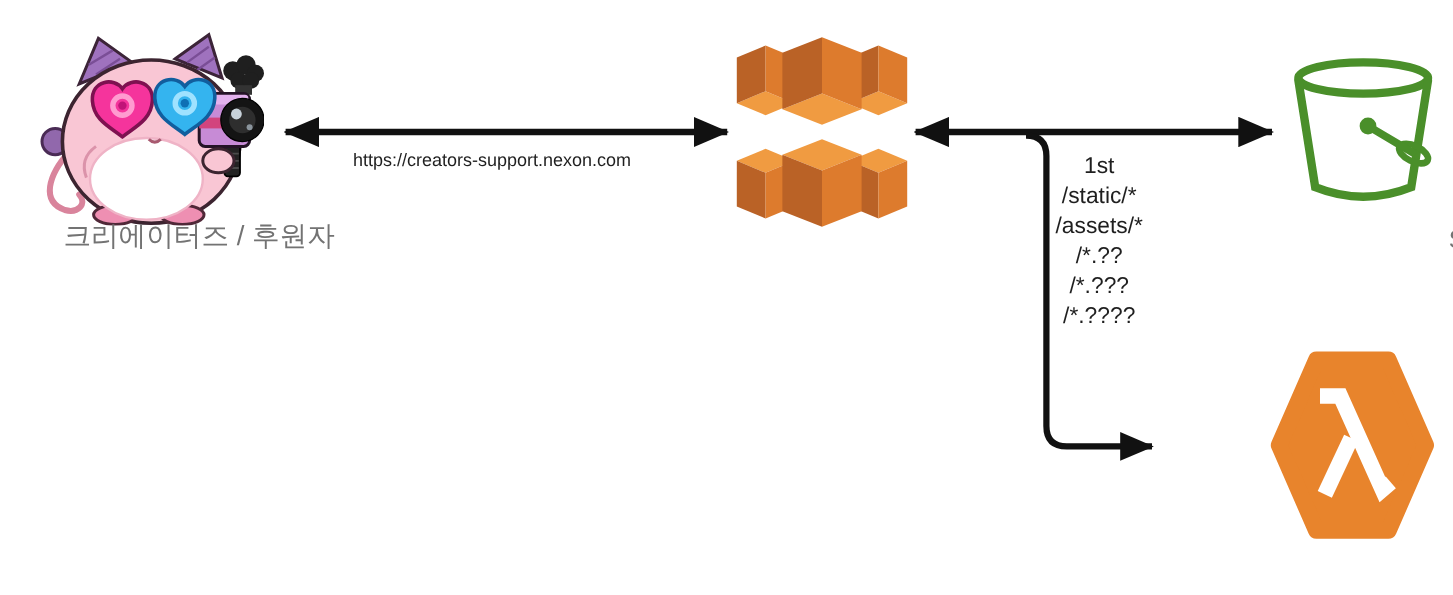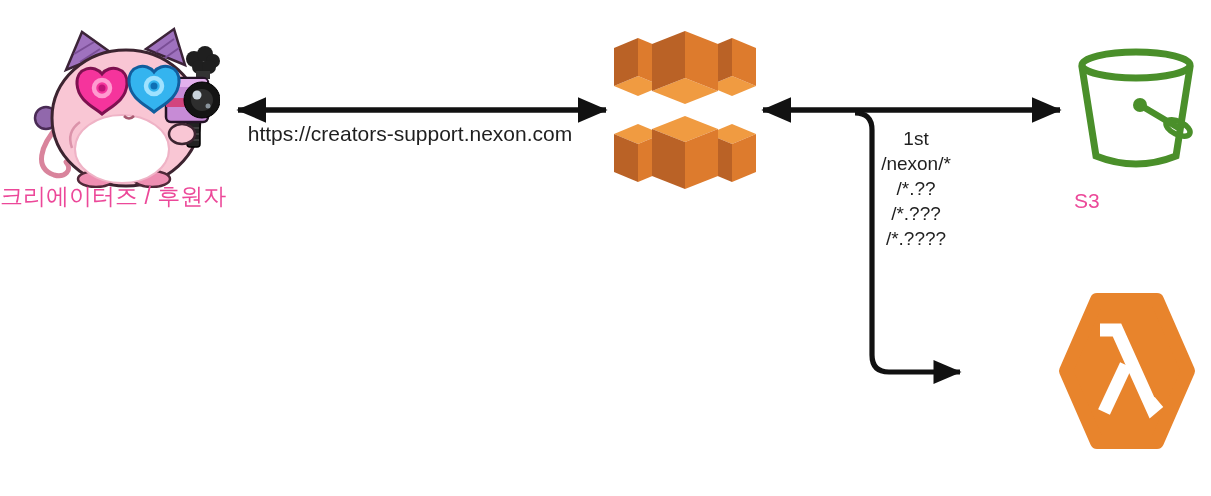--- a/index.html
+++ b/index.html
@@ -2,21 +2,21 @@
 <html><head>
 <meta charset="utf-8">
 <style>
   html,body{margin:0;padding:0;background:#ffffff;}
   #canvas{
     position:relative;width:1211px;height:496px;background:#ffffff;overflow:hidden;
     font-family:"Liberation Sans",sans-serif;color:#1f1f1f;
   }
   .abs{position:absolute;}
   .node-label{
-    text-align:left;font-size:22px;line-height:26px;color:#ec4899;white-space:nowrap;
+    text-align:right;font-size:22px;line-height:26px;color:#737373;white-space:nowrap;padding-left:35px;
   }
   .edge-label{
     text-align:center;font-size:19px;line-height:25px;color:#1f1f1f;white-space:nowrap;
   }
   svg{display:block;}
 </style>
 </head>
 <body>
 
 <div id="canvas">
@@ -82,21 +82,21 @@
     <circle cx="78" cy="66" r="8" fill="none" stroke="#FF9BD0" stroke-width="4.5"></circle>
     <circle cx="78" cy="66" r="3.5" fill="#C01478"></circle>
 
     <path d="M130,50 C123,40 104,43 105,60 C106,76 120,82 130,90 C140,82 154,76 155,60 C156,43 137,40 130,50 Z" fill="#34B4EF" stroke="#115E9E" stroke-width="3"></path>
     <circle cx="130" cy="64" r="8" fill="none" stroke="#9FE2FF" stroke-width="4.5"></circle>
     <circle cx="130" cy="64" r="3.5" fill="#0E6FB4"></circle>
   </svg>
 
   <div class="abs node-label" style="left:0;top:183px;width:244px;font-size:23px">크리에이터즈 / 후원자</div>
 
-  <div class="abs edge-label" style="left:230px;top:121px;width:360px;font-size:21px">https://creators-support.nexon.com</div>
+  <div class="abs edge-label" style="left:230px;top:121px;width:360px;font-size:15px">https://creators-support.nexon.com</div>
 
   <svg class="abs" style="left:612px;top:27px" width="146" height="166" viewBox="0 0 146 166">
 
     <g>
       <polygon points="26,97 50,107 26,117 2,107" fill="#F09B41"></polygon>
       <polygon points="2,107 26,117 26,155 2,145" fill="#BA6226"></polygon>
       <polygon points="26,117 50,107 50,145 26,155" fill="#DD7B2D"></polygon>
       <polygon points="120,97 144,107 120,117 96,107" fill="#F09B41"></polygon>
       <polygon points="96,107 120,117 120,155 96,145" fill="#BA6226"></polygon>
       <polygon points="120,117 144,107 144,145 120,155" fill="#DD7B2D"></polygon>
@@ -114,21 +114,22 @@
       <polygon points="120,117 144,107 144,145 120,155" fill="#DD7B2D"></polygon>
       <polygon points="73,89 106,102 73,115 40,102" fill="#F09B41"></polygon>
       <polygon points="40,102 73,115 73,162 40,149" fill="#BA6226"></polygon>
       <polygon points="73,115 106,102 106,149 73,162" fill="#DD7B2D"></polygon>
     </g>
   </svg>
 
 
   <div class="abs edge-label" style="left:841px;top:126px;width:150px">
     <div>1st</div>
-    <div>/nexon/*</div>
+    <div>/static/*</div>
+    <div>/assets/*</div>
     <div>/*.??</div>
     <div>/*.???</div>
     <div>/*.????</div>
   </div>
 
   <svg class="abs" style="left:1074px;top:48px" width="124" height="128" viewBox="0 0 124 128">
     <g stroke="#4A8F2A" fill="none" stroke-linecap="round">
       <ellipse cx="62" cy="17" rx="54" ry="13" stroke-width="7"></ellipse>
       <path d="M8,19 L22,108 Q62,124 102,108 L116,19" stroke-width="7"></path>
       <ellipse cx="104" cy="80" rx="13" ry="6.5" stroke-width="5.5" transform="rotate(26 104 80)"></ellipse>

